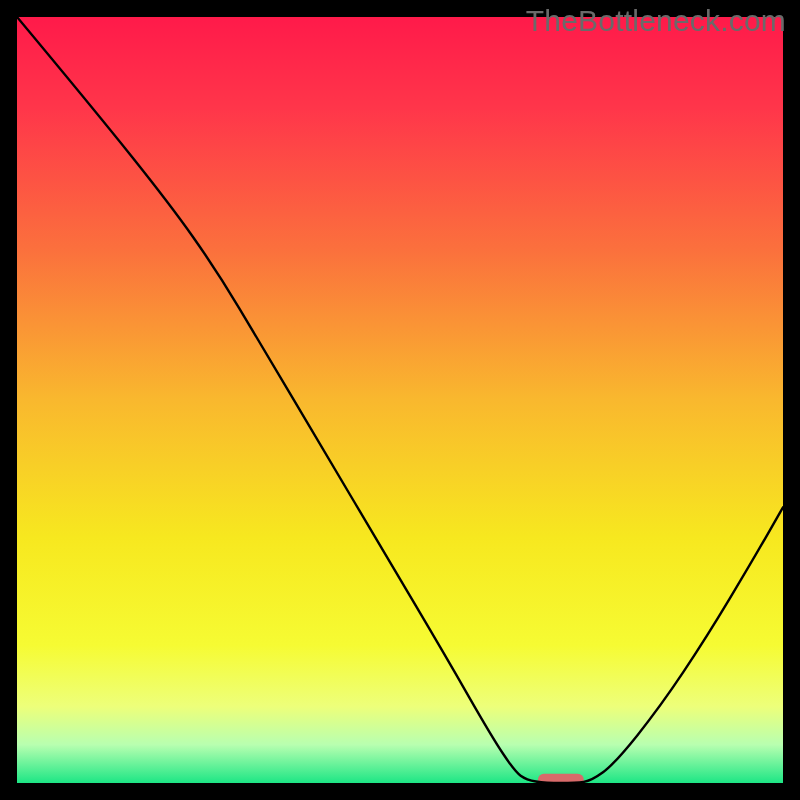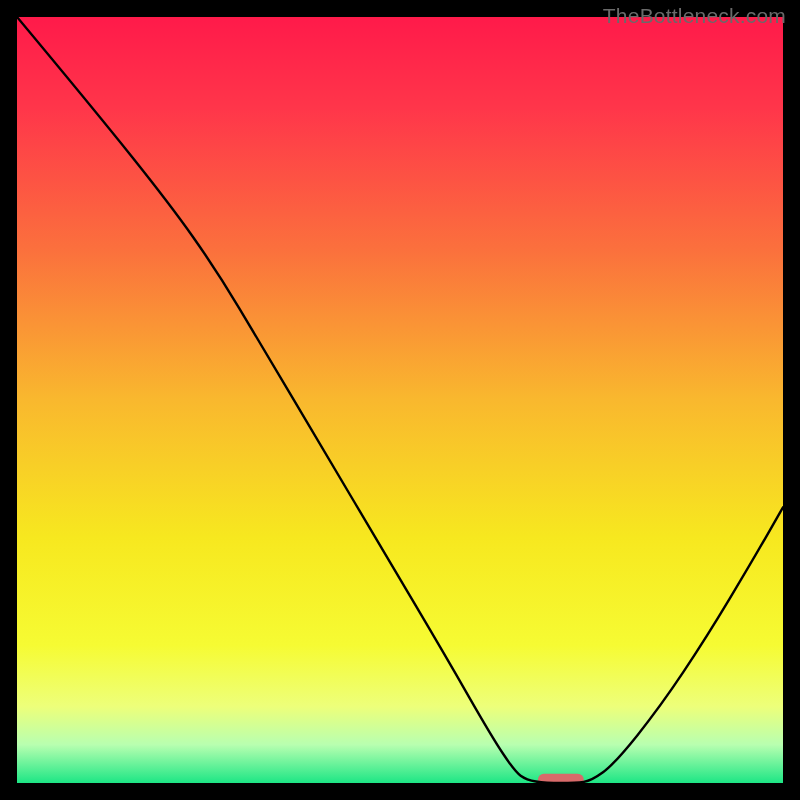--- a/index.html
+++ b/index.html
@@ -1,17 +1,17 @@
 <!DOCTYPE html>
 <html><head>
 <meta charset="utf-8">
 <style>
   * { margin: 0; padding: 0; box-sizing: border-box; }
   body { width: 800px; height: 800px; background: #000; position: relative; overflow: hidden; font-family: Arial, sans-serif; }
-  .watermark { position: absolute; top: 4px; right: 14px; color: #6a6a6a; font-size: 21px; font-weight: 500; z-index: 10; letter-spacing: 0.2px; }
+  .watermark { position: absolute; top: 4px; right: 14px; color: #6a6a6a; font-size: 30px; font-weight: 500; z-index: 10; letter-spacing: 0.2px; }
   .plot { position: absolute; left: 17px; top: 17px; width: 766px; height: 766px; }
   .plot svg { width: 100%; height: 100%; display: block; }
 </style>
 </head>
 <body>
 
 <div class="watermark">TheBottleneck.com</div>
 
 <div class="plot">
   <svg viewBox="0 0 766 766" preserveAspectRatio="none">

